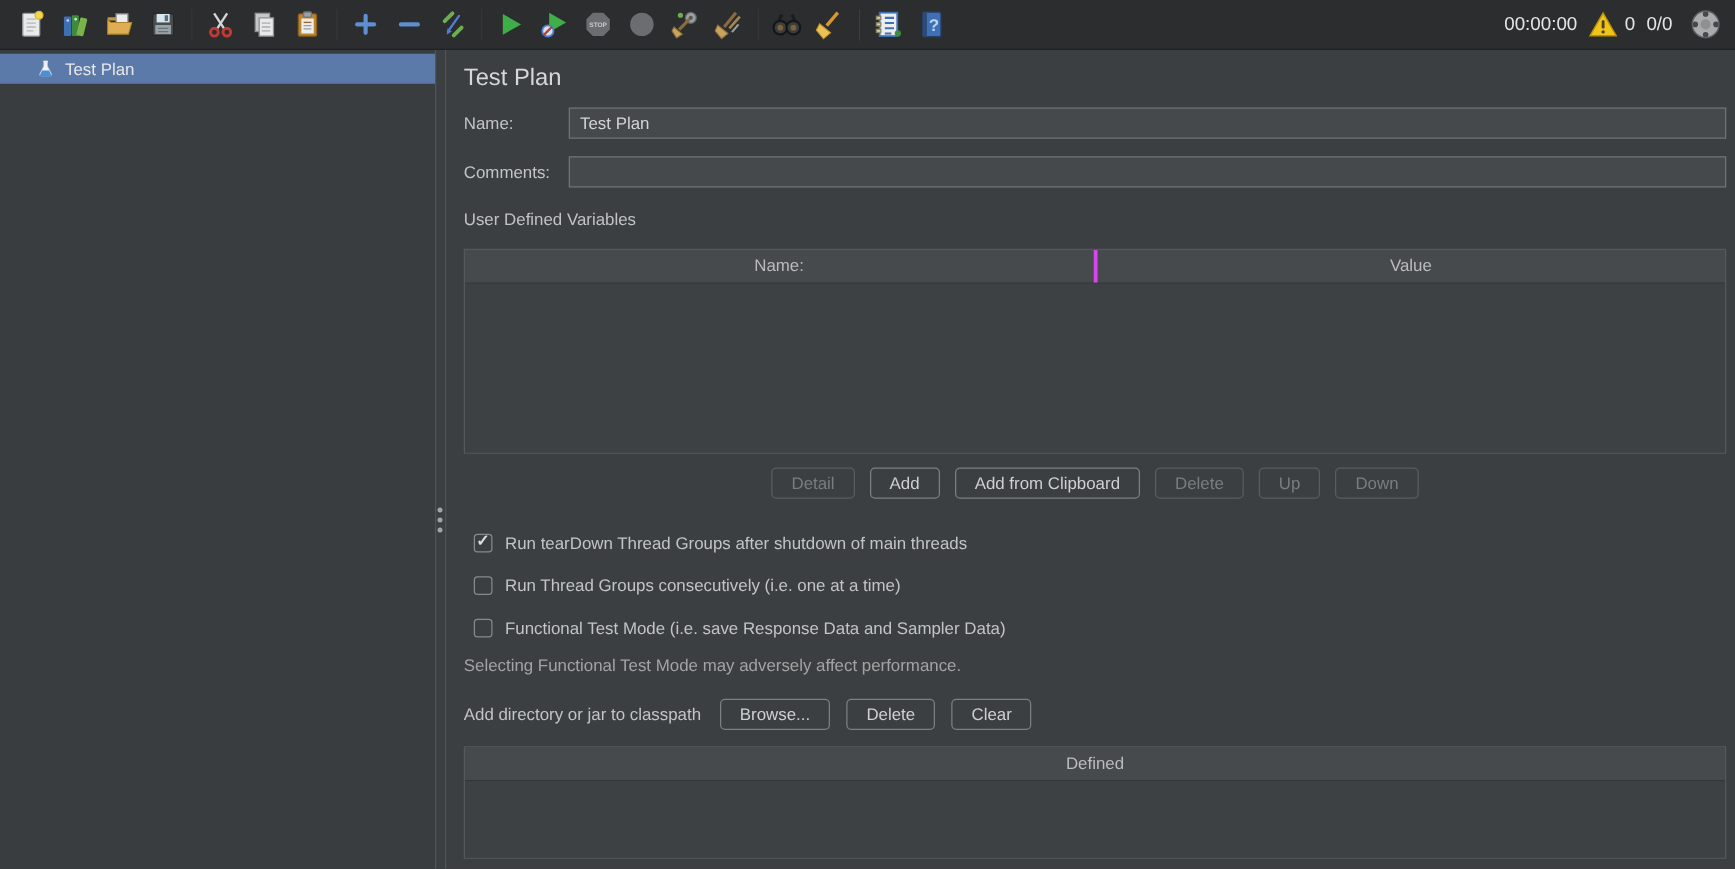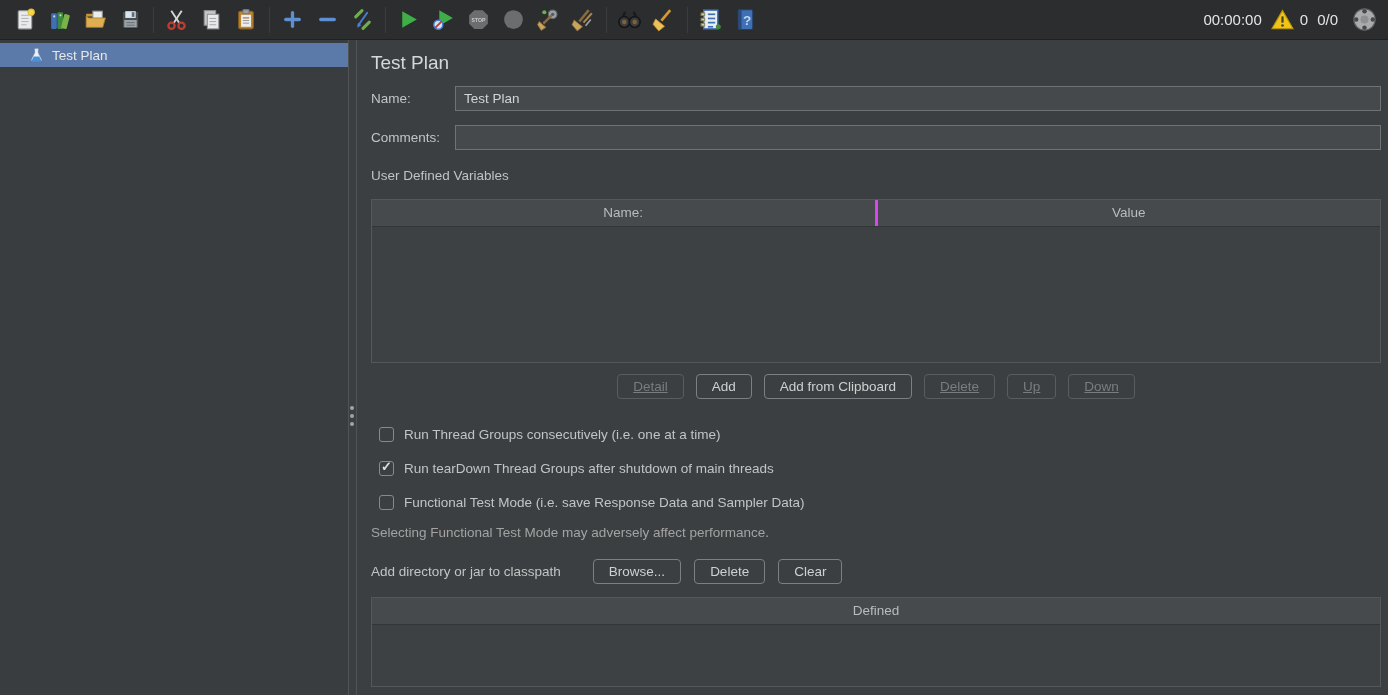--- a/index.html
+++ b/index.html
@@ -70,37 +70,37 @@
   .udv .tbody { height:135px; }
   .lib .tbody { height:61px; }
 
   .btnrow { margin-top:11px; display:flex; justify-content:center; gap:12px; }
   button.ui {
     height:25px; padding:0 15px; background:transparent;
     border:1px solid #7c8082; border-radius:4px;
     color:#ced0d1; font-size:13.5px; font-family:"Liberation Sans",sans-serif;
     cursor:pointer;
   }
-  button.ui.disabled { border-color:#595d5f; color:#797d7f; cursor:default;text-decoration:underline; }
+  button.ui.disabled { border-color:#595d5f; color:#797d7f; cursor:default; }
 
   .checks { margin-top:27px; }
   .chk-row { display:flex; align-items:center; gap:10px; height:17px; margin-bottom:17px; padding-left:8px; cursor:pointer; }
   .box {
     width:15px; height:15px; flex:0 0 15px; border:1.5px solid #868a8d; border-radius:3px;
     position:relative; background:transparent;
   }
   .box.checked::after {
     content:"\2713"; position:absolute; left:1px; top:-3px;
     font-size:13px; color:#dcdedf; font-weight:bold;
   }
   .chk-label { font-size:13.5px; color:#c2c4c5; }
   .note { margin-top:-3px; font-size:13.5px; color:#a3a3a3; height:17px; }
 
   .cprow { margin-top:16px; display:flex; align-items:center; gap:13px; height:26px; }
-  .cprow .cp-label { font-size:13.5px; color:#c2c4c5; margin-right:19px; }
+  .cprow .cp-label { font-size:13.5px; color:#c2c4c5; margin-right:2px; }
 
   .lib { margin-top:13px; }
   .lib .thead .th { cursor:default; }
 </style>
 </head>
 <body>
 
 <div class="app">
 
   <div class="toolbar">
@@ -396,26 +396,26 @@
         <button class="ui disabled">Detail</button>
         <button class="ui">Add</button>
         <button class="ui">Add from Clipboard</button>
         <button class="ui disabled">Delete</button>
         <button class="ui disabled">Up</button>
         <button class="ui disabled">Down</button>
       </div>
 
       <div class="checks">
         <div class="chk-row">
+          <span class="box checked"></span>
+          <span class="chk-label">Run tearDown Thread Groups after shutdown of main threads</span>
+        </div>
+        <div class="chk-row">
           <span class="box"></span>
           <span class="chk-label">Run Thread Groups consecutively (i.e. one at a time)</span>
-        </div>
-        <div class="chk-row">
-          <span class="box checked"></span>
-          <span class="chk-label">Run tearDown Thread Groups after shutdown of main threads</span>
         </div>
         <div class="chk-row">
           <span class="box"></span>
           <span class="chk-label">Functional Test Mode (i.e. save Response Data and Sampler Data)</span>
         </div>
       </div>
 
       <div class="note">Selecting Functional Test Mode may adversely affect performance.</div>
 
       <div class="cprow">

